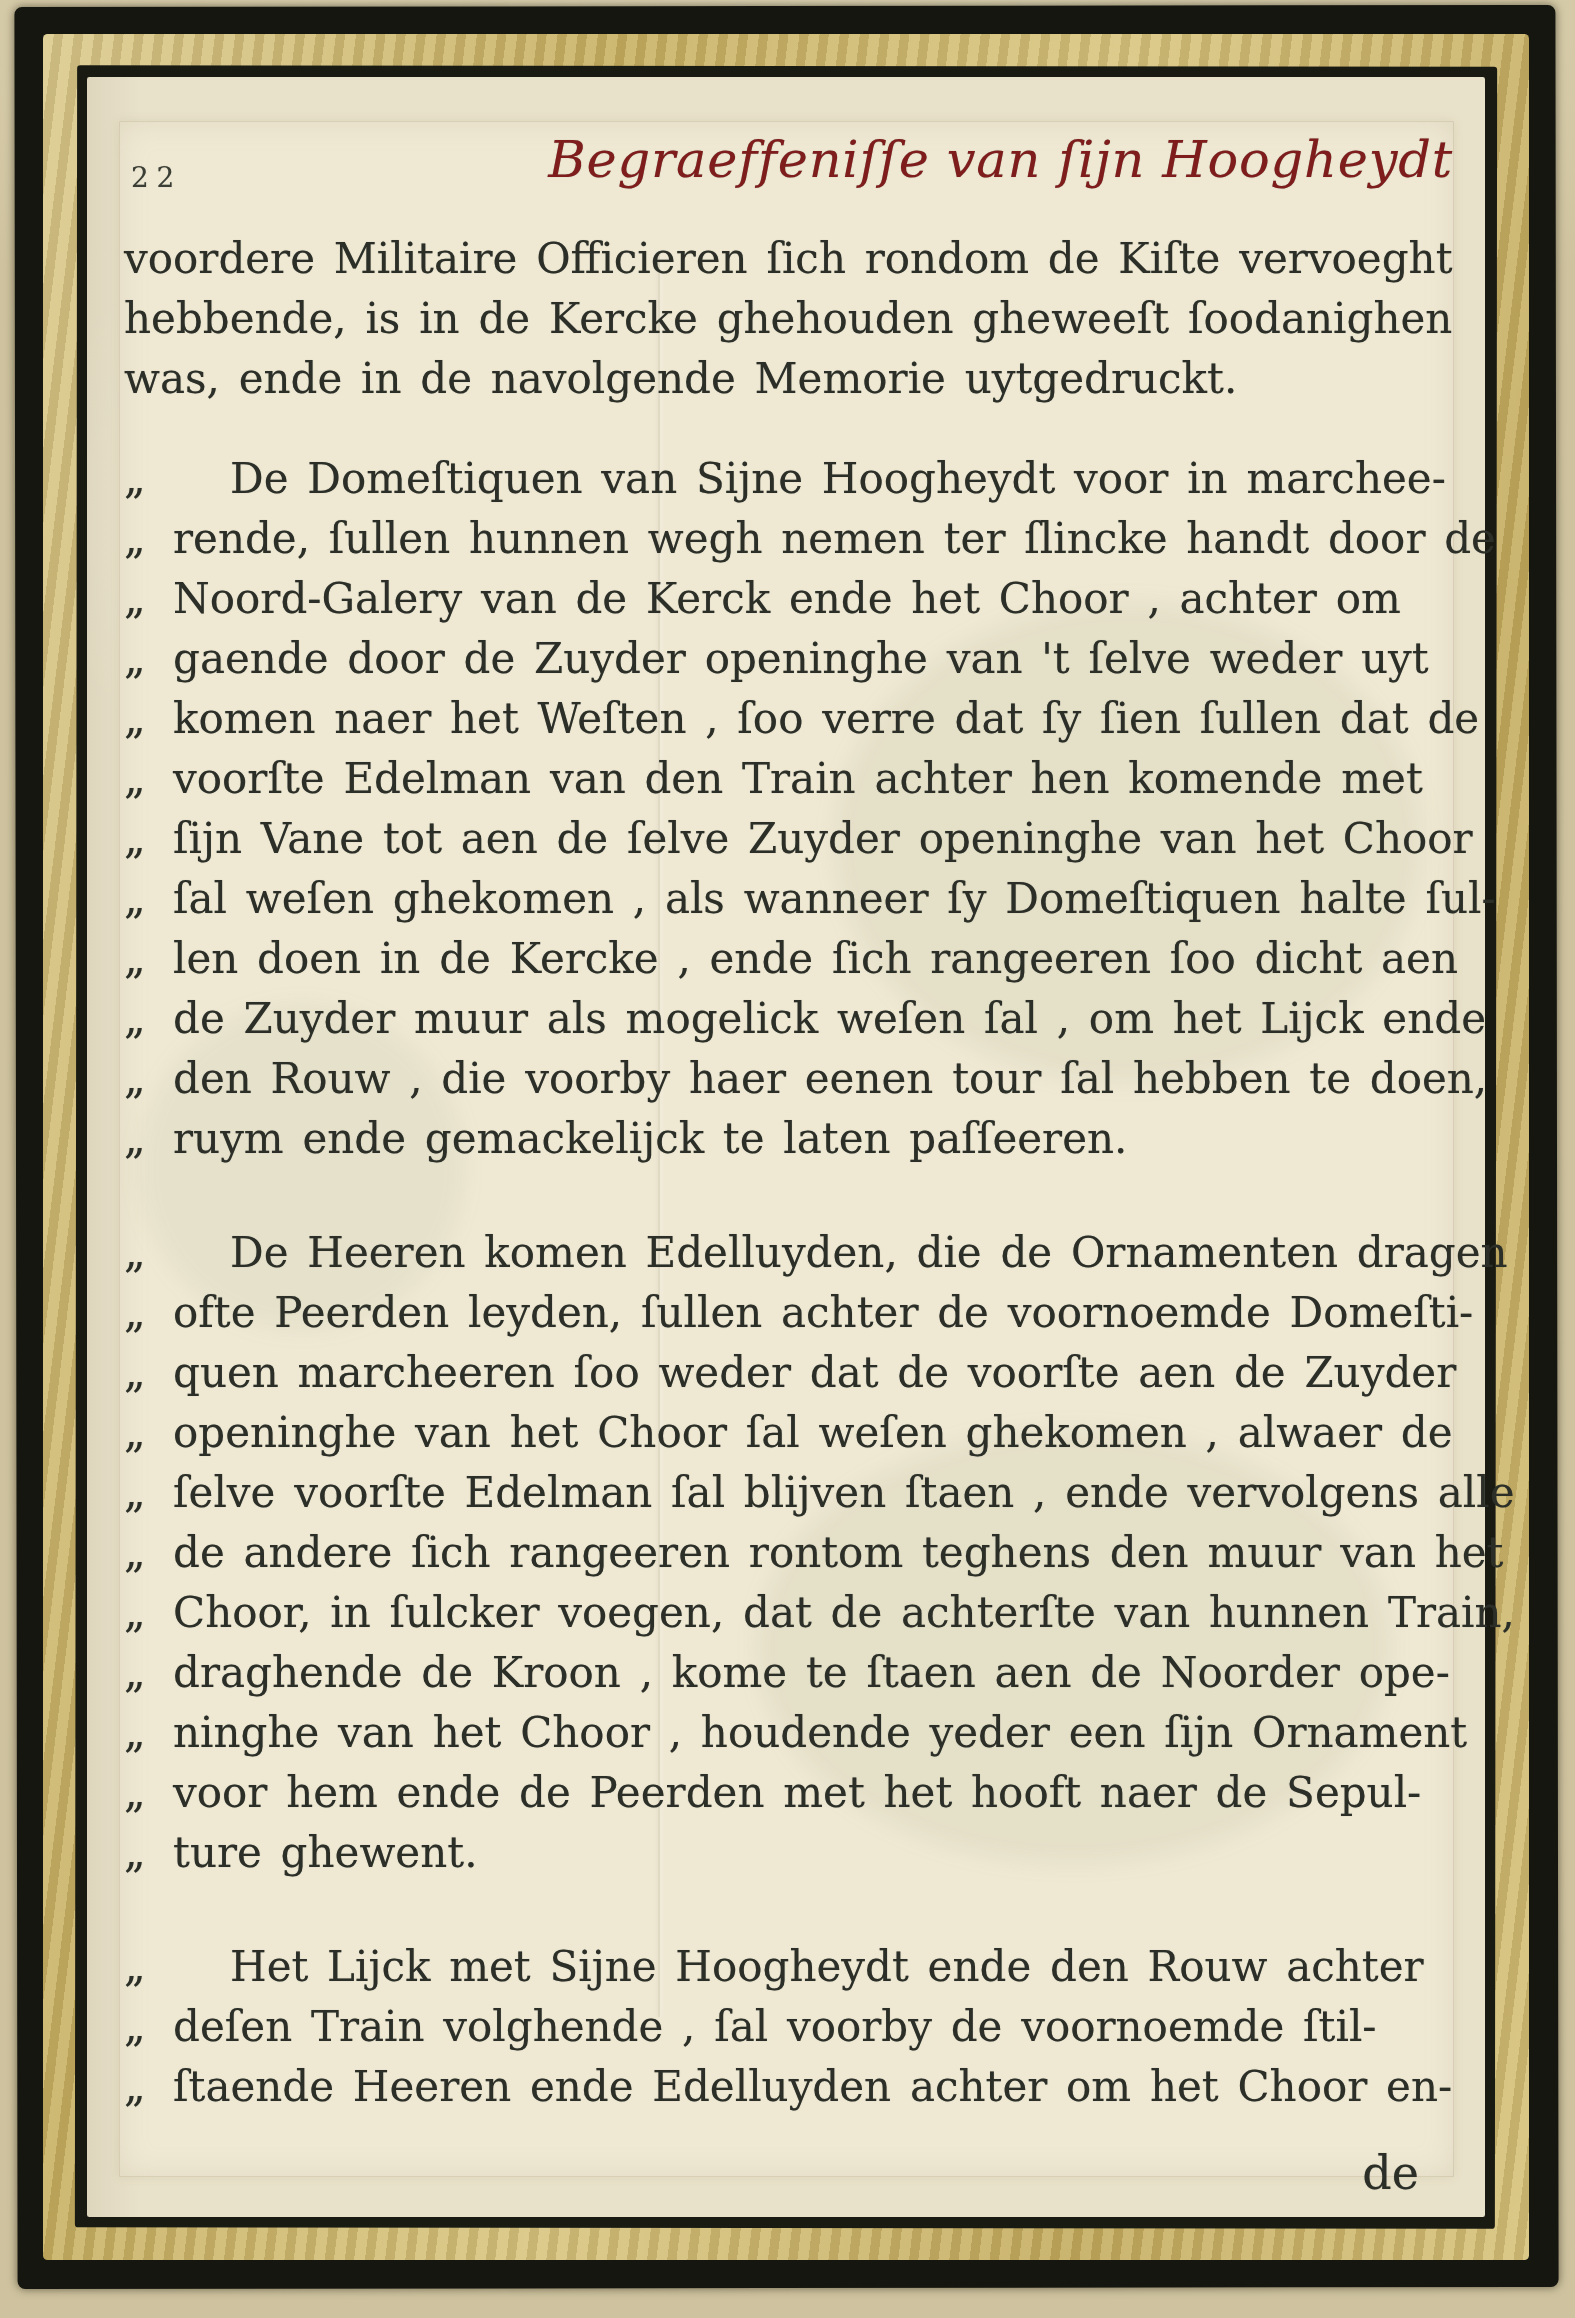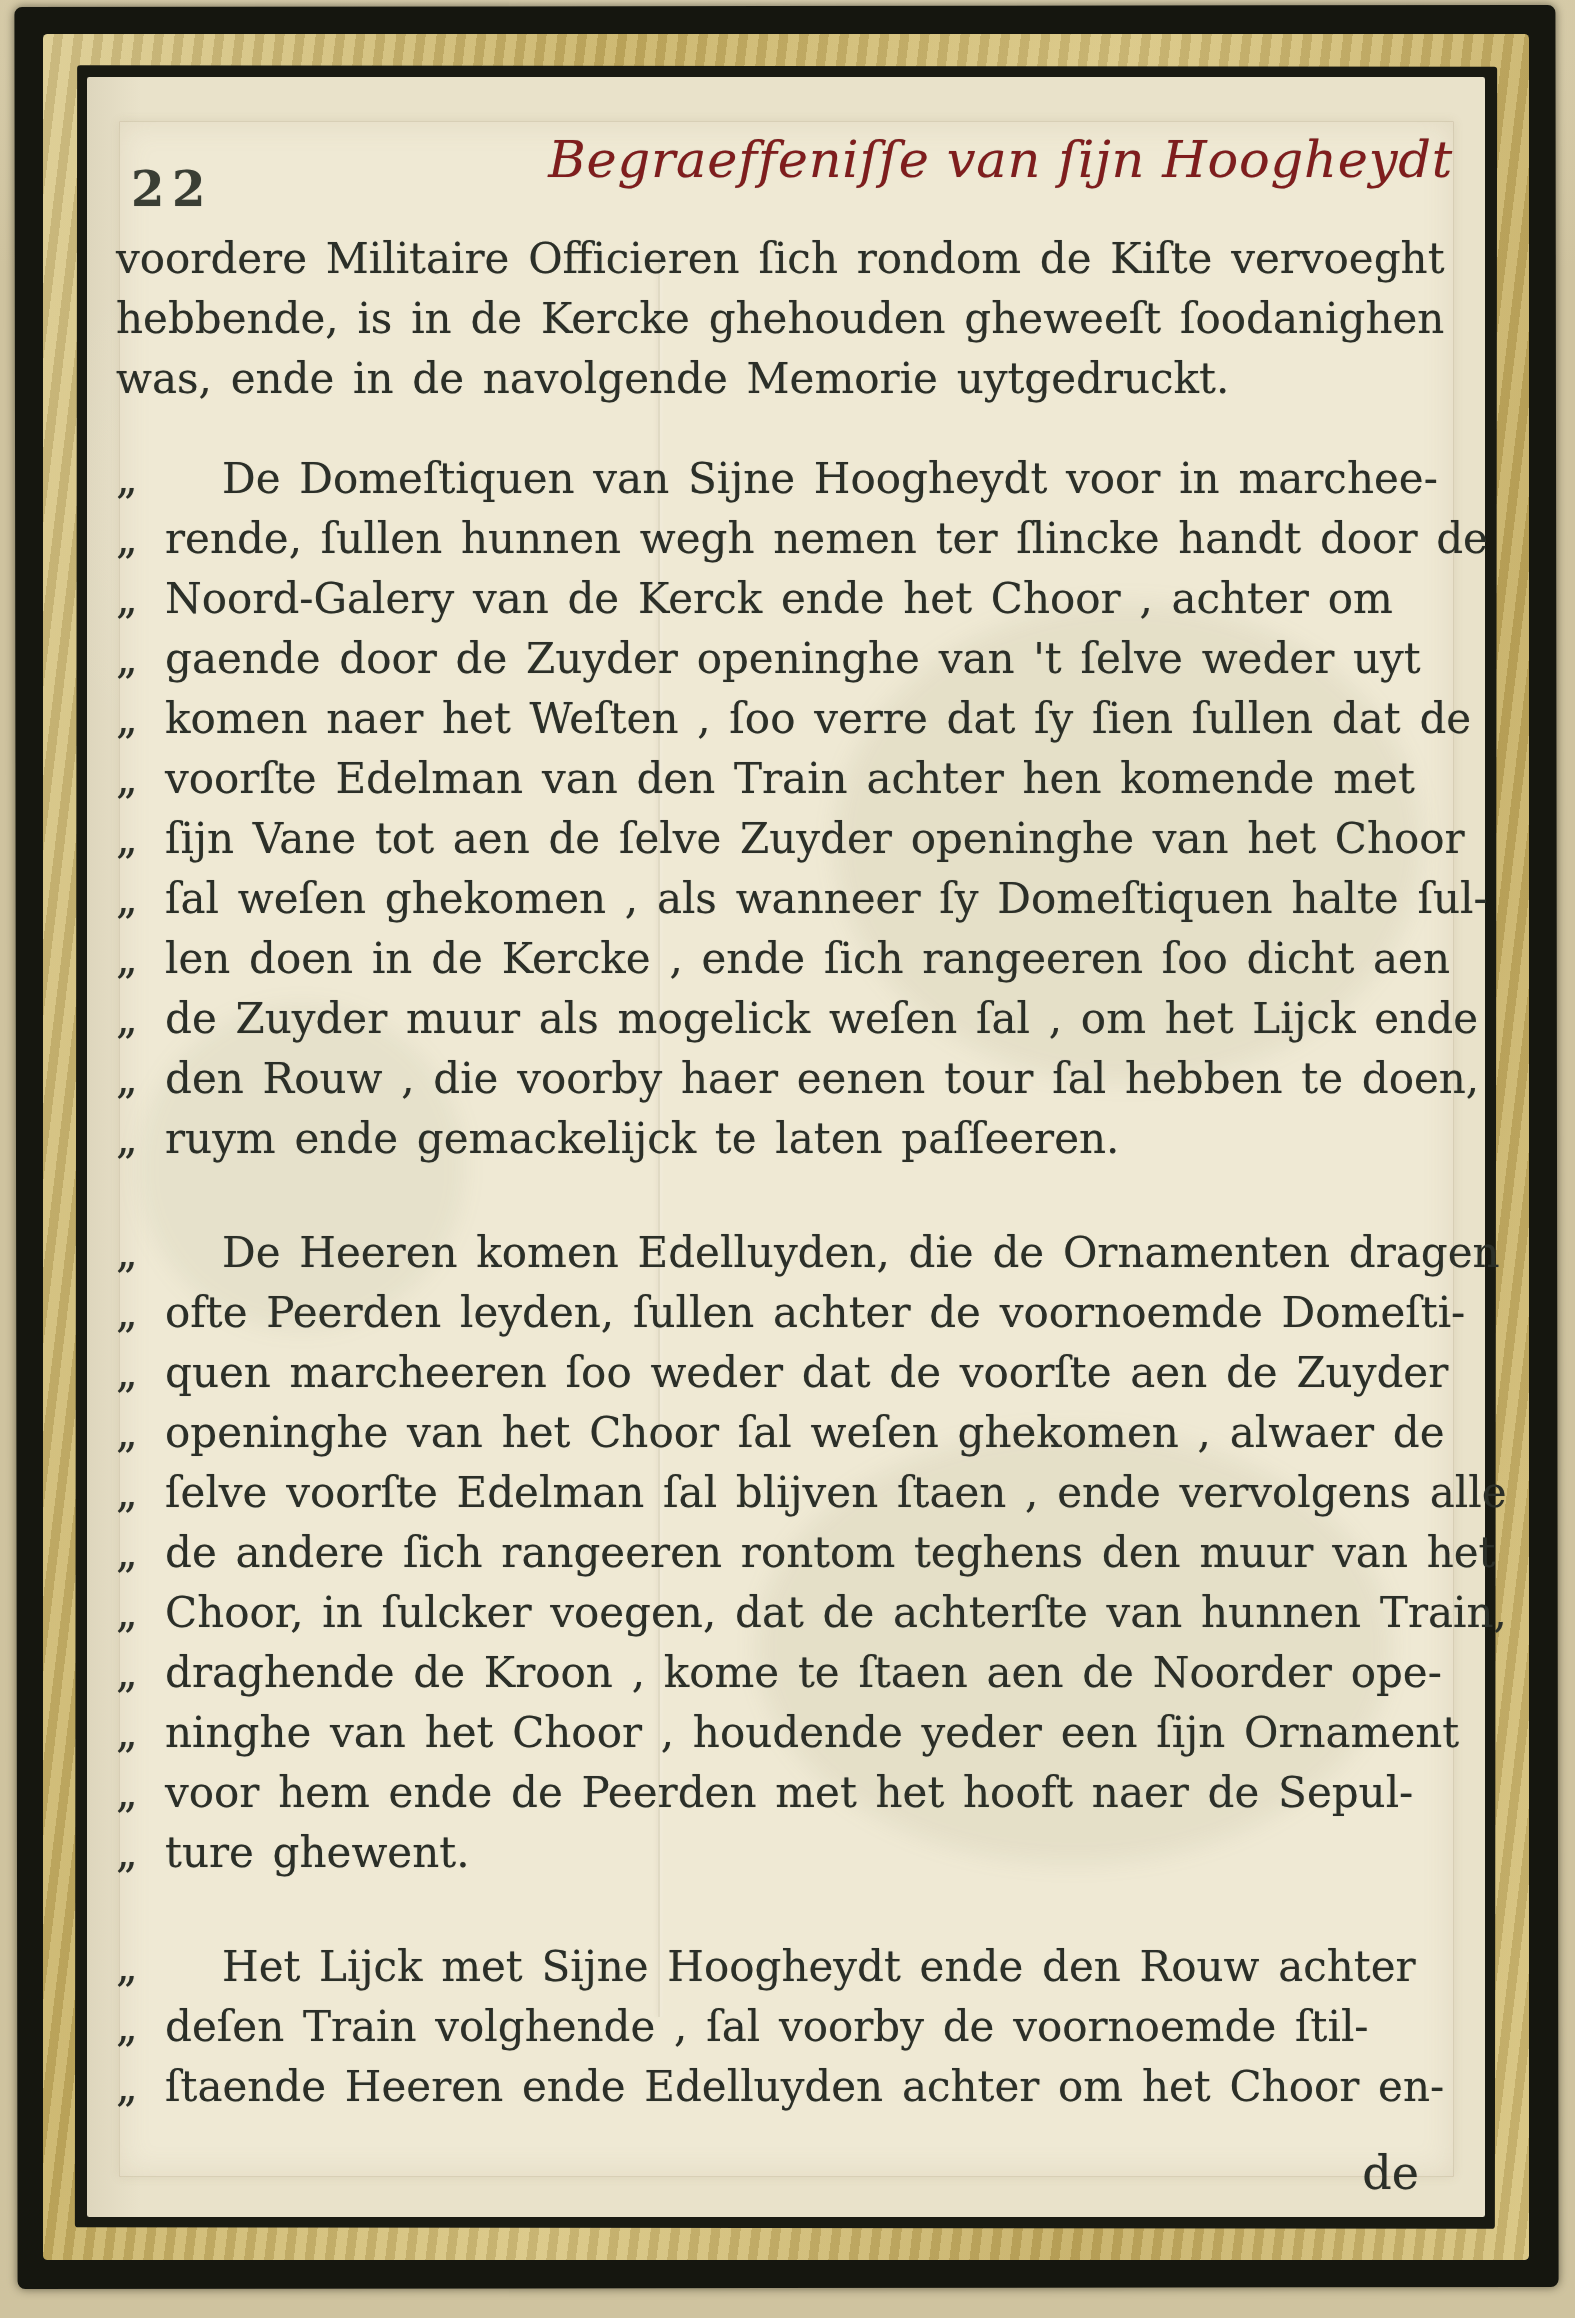--- a/index.html
+++ b/index.html
@@ -65,26 +65,25 @@
   
   .content{position:absolute;inset:0;color:#2b2f28;}
   .running-header{
     position:absolute;left:124px;top:130px;width:1329px;
     text-align:right;font-style:italic;font-size:51px;letter-spacing:0.8px;
     color:#7f1d1d;text-shadow:0 0 0.8px rgba(48,52,44,.45);
     white-space:nowrap;
   }
   .page-number{
     position:absolute;left:131px;top:161px;
-    font-size:48px;letter-spacing:7.7px;color:#3a3e34;
+    font-size:28px;letter-spacing:7.7px;color:#3a3e34;
     text-shadow:0 0 0.8px rgba(48,52,44,.4);
-    font-weight:bold;
   }
   .text-body{
-    position:absolute;left:116px;top:229px;width:1337px;
+    position:absolute;left:124px;top:229px;width:1337px;
     font-size:42px;line-height:60px;word-spacing:5.4px;
     text-shadow:0 0 0.8px rgba(43,47,40,.45);
     white-space:nowrap;
   }
   .para{margin:0;}
   .para.quoted{margin-top:40px;}
   .para.quoted.gap-large{margin-top:54px;}
   .line{display:flex;align-items:baseline;}
   .qmark{
     display:inline-block;width:49px;flex:0 0 49px;

